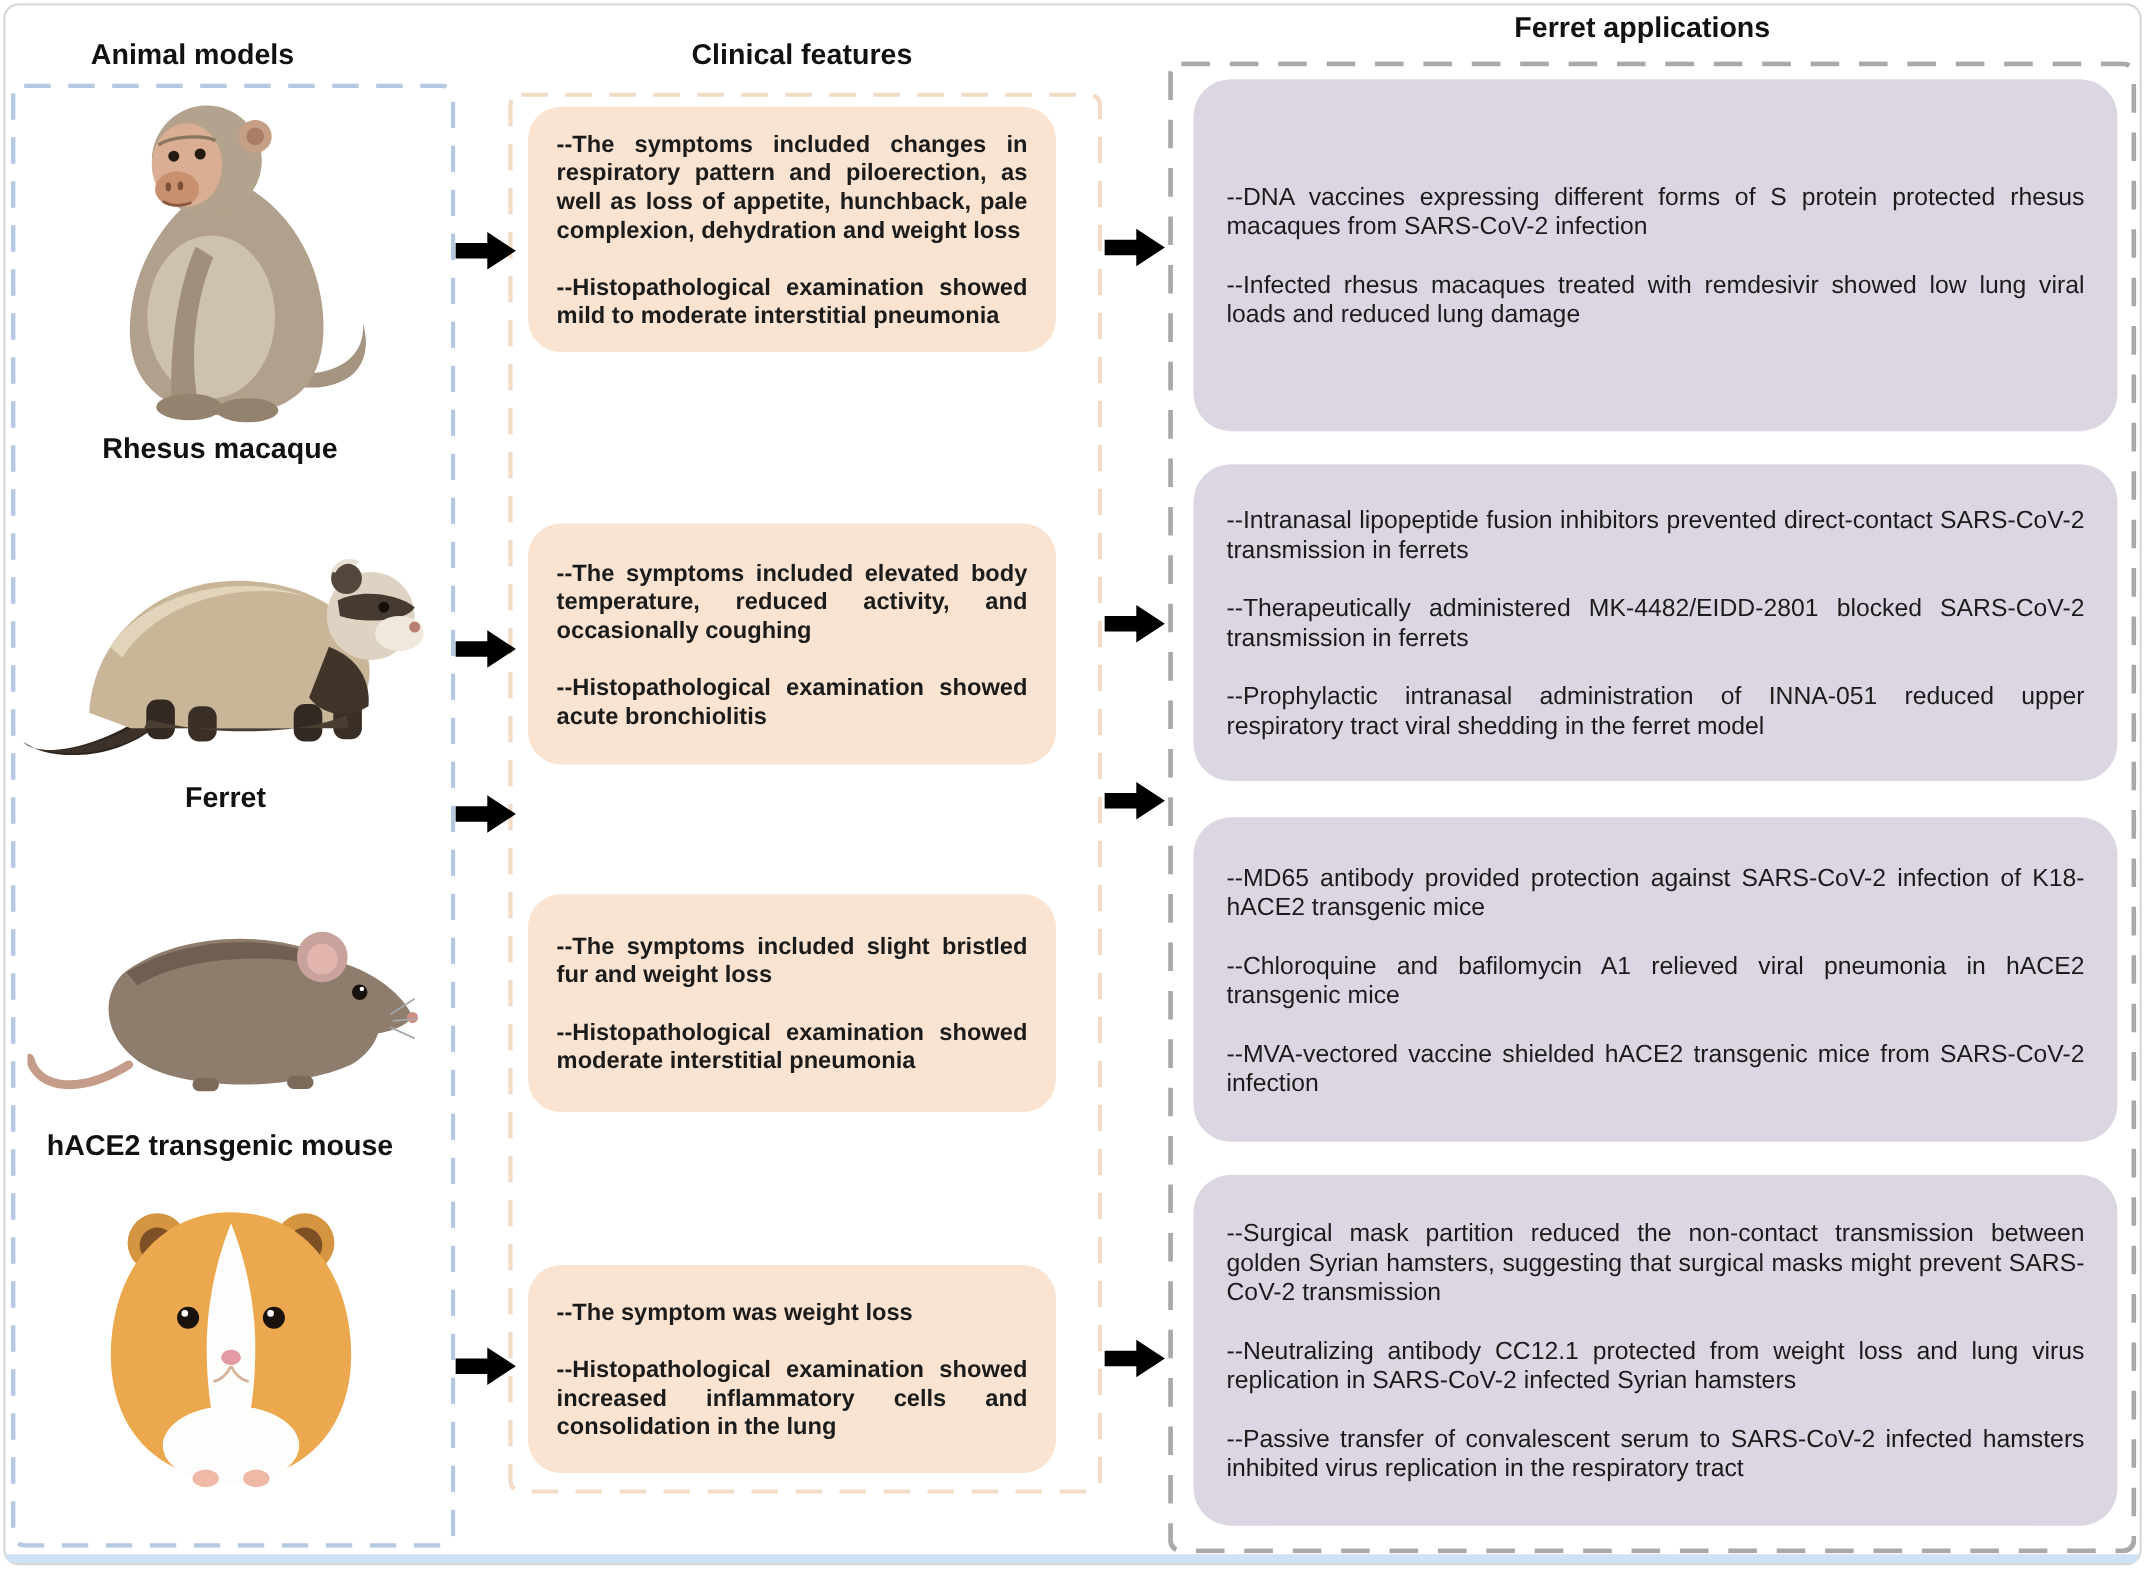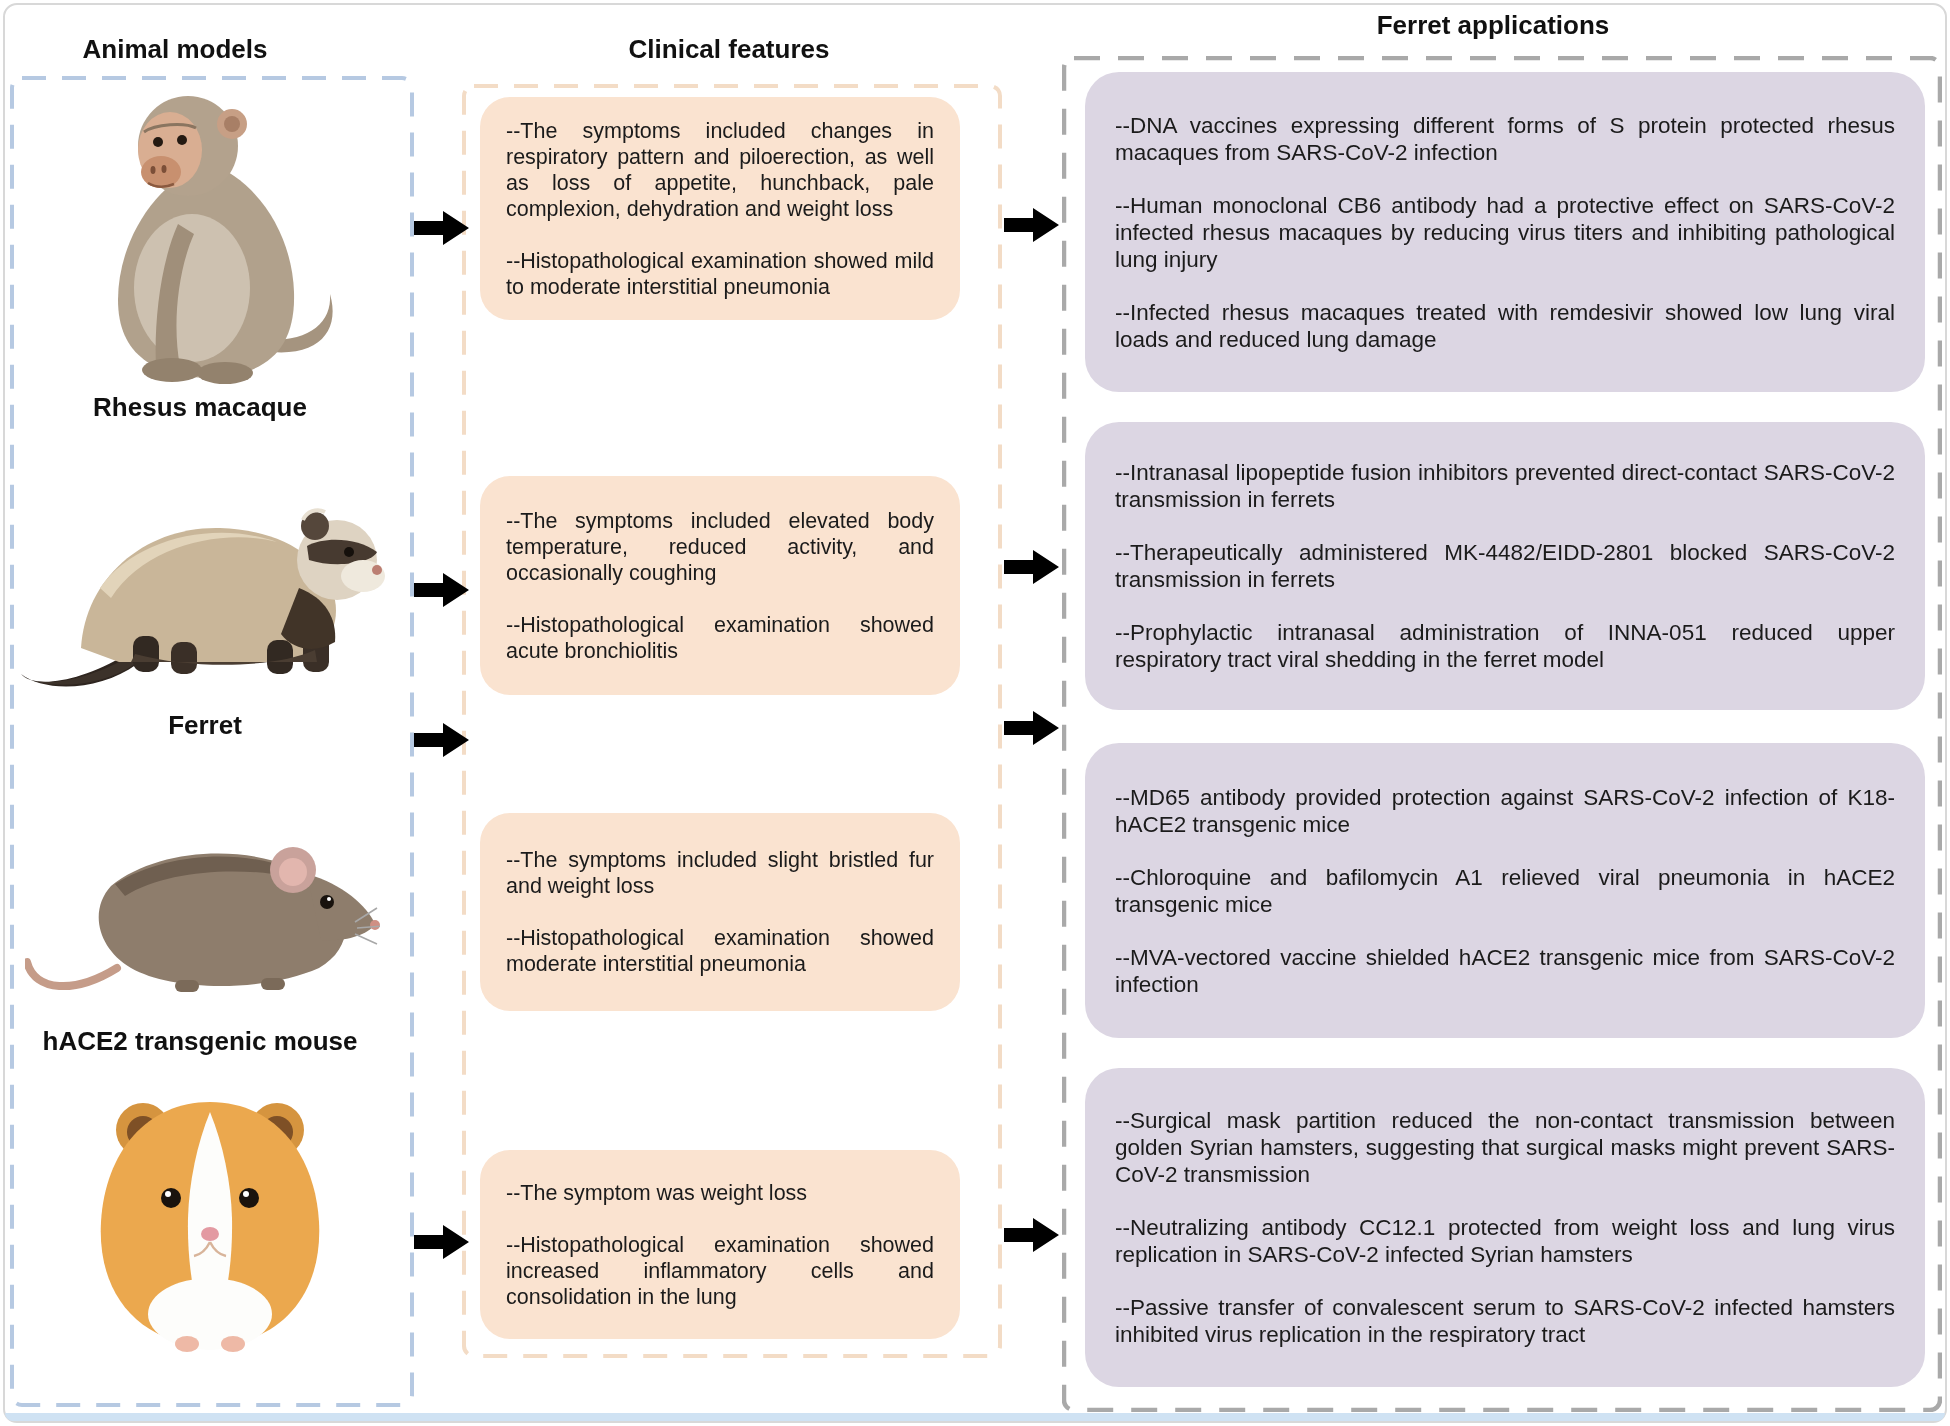--- a/index.html
+++ b/index.html
@@ -2,21 +2,21 @@
 <html style="--peach-fill: #fae3d0; --peach-border: #f3dcc6; --lavender-fill: #dcd6e3; --gray-border: #a9a9a9; --blue-border: #b6c9e2; --arrow-black: #000000; --bottom-strip: #cfe2f3;"><head>
 <meta charset="utf-8">
 <style>
   html,body{margin:0;padding:0;background:#ffffff;font-family:"Liberation Sans",sans-serif;}
   .canvas{position:relative;width:1950px;height:1426px;background:#ffffff;overflow:hidden;}
   .frame{position:absolute;inset:3px;border:2px solid #d8d8d8;border-radius:14px;pointer-events:none;}
   .bottom-strip{position:absolute;left:5px;right:5px;bottom:5px;height:8px;background:var(--bottom-strip,#cfe2f3);border-radius:0 0 10px 10px;}
   .hdr{position:absolute;transform:translateX(-50%);font-weight:bold;font-size:26px;color:#111;white-space:nowrap;}
   .panel{position:absolute;}
   .bubble{position:absolute;display:flex;flex-direction:column;justify-content:center;box-sizing:border-box;}
-  .peach{background:var(--peach-fill,#fae3d0);border-radius:30px;padding:8px 26px;font-size:21.5px;line-height:26px;}
+  .peach{background:var(--peach-fill,#fae3d0);border-radius:30px;padding:8px 26px;font-size:21.5px;line-height:26px;font-weight:bold;}
   .lav{background:var(--lavender-fill,#dcd6e3);border-radius:34px;padding:24px 30px;font-size:22.5px;line-height:27px;}
   .bubble p{margin:0;text-align:justify;color:#1b1b1b;}
   .bubble p + p{margin-top:26px;}
   .albl{position:absolute;transform:translateX(-50%);font-size:26px;color:#111;white-space:nowrap;font-weight:bold;}
   .arrow{position:absolute;width:56px;height:38px;}
   .animal{position:absolute;}
 </style>
 </head>
 <body>
 
@@ -128,21 +128,20 @@
     <p>--The symptoms included slight bristled fur and weight loss</p>
     <p>--Histopathological examination showed moderate interstitial pneumonia</p>
   </div>
   <div class="bubble peach" style="left:480px;top:1150px;width:480px;height:189px;">
     <p>--The symptom was weight loss</p>
     <p>--Histopathological examination showed increased inflammatory cells and consolidation in the lung</p>
   </div>
 
   <div class="bubble lav" style="left:1085px;top:72px;width:840px;height:320px;">
     <p>--DNA vaccines expressing different forms of S protein protected rhesus macaques from SARS-CoV-2 infection</p>
-    <p>--Human monoclonal CB6 antibody had a protective effect on SARS-CoV-2 infected rhesus macaques by reducing virus titers and inhibiting pathological lung injury</p>
     <p>--Infected rhesus macaques treated with remdesivir showed low lung viral loads and reduced lung damage</p>
   </div>
   <div class="bubble lav" style="left:1085px;top:422px;width:840px;height:288px;">
     <p>--Intranasal lipopeptide fusion inhibitors prevented direct-contact SARS-CoV-2 transmission in ferrets</p>
     <p>--Therapeutically administered MK-4482/EIDD-2801 blocked SARS-CoV-2 transmission in ferrets</p>
     <p>--Prophylactic intranasal administration of INNA-051 reduced upper respiratory tract viral shedding in the ferret model</p>
   </div>
   <div class="bubble lav" style="left:1085px;top:743px;width:840px;height:295px;">
     <p>--MD65 antibody provided protection against SARS-CoV-2 infection of K18-hACE2 transgenic mice</p>
     <p>--Chloroquine and bafilomycin A1 relieved viral pneumonia in hACE2 transgenic mice</p>

